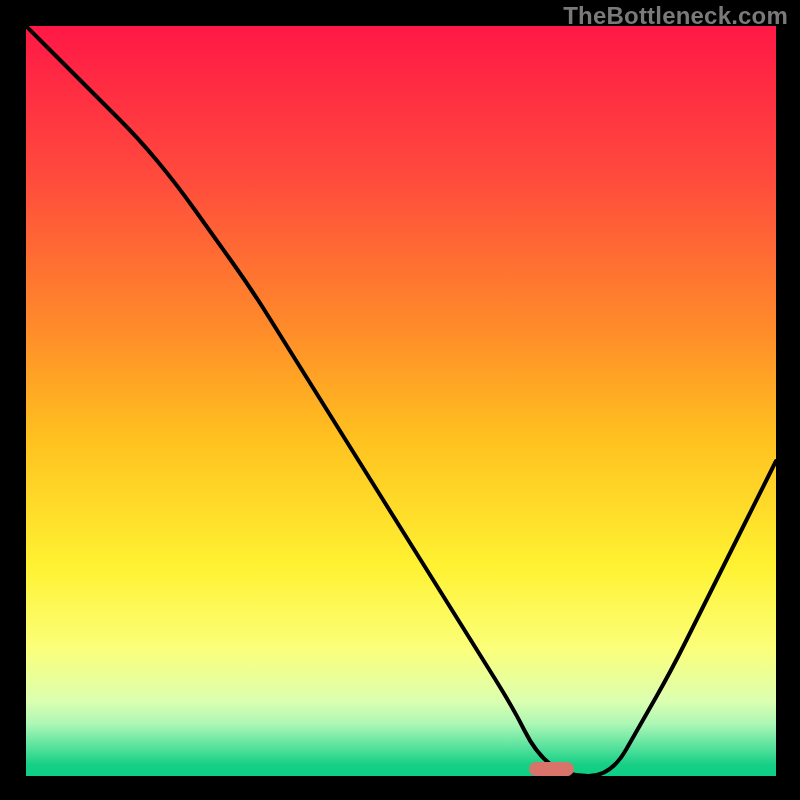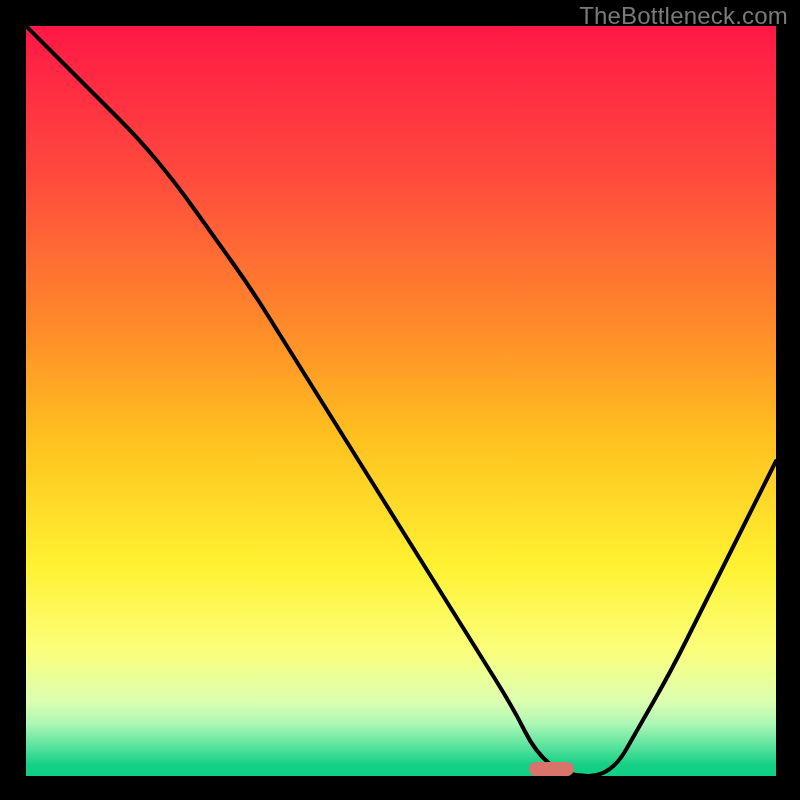--- a/index.html
+++ b/index.html
@@ -15,21 +15,21 @@
     width: 800px;
     height: 800px;
     background: #000;
   }
   .watermark {
     position: absolute;
     top: 2px;
     right: 12px;
     color: #7a7a7a;
     font-size: 24px;
-    font-weight: 400;
+    font-weight: 700;
     letter-spacing: 0.2px;
     z-index: 10;
   }
   .plot-area {
     position: absolute;
     left: 26px;
     top: 26px;
     width: 750px;
     height: 750px;
     overflow: hidden;

